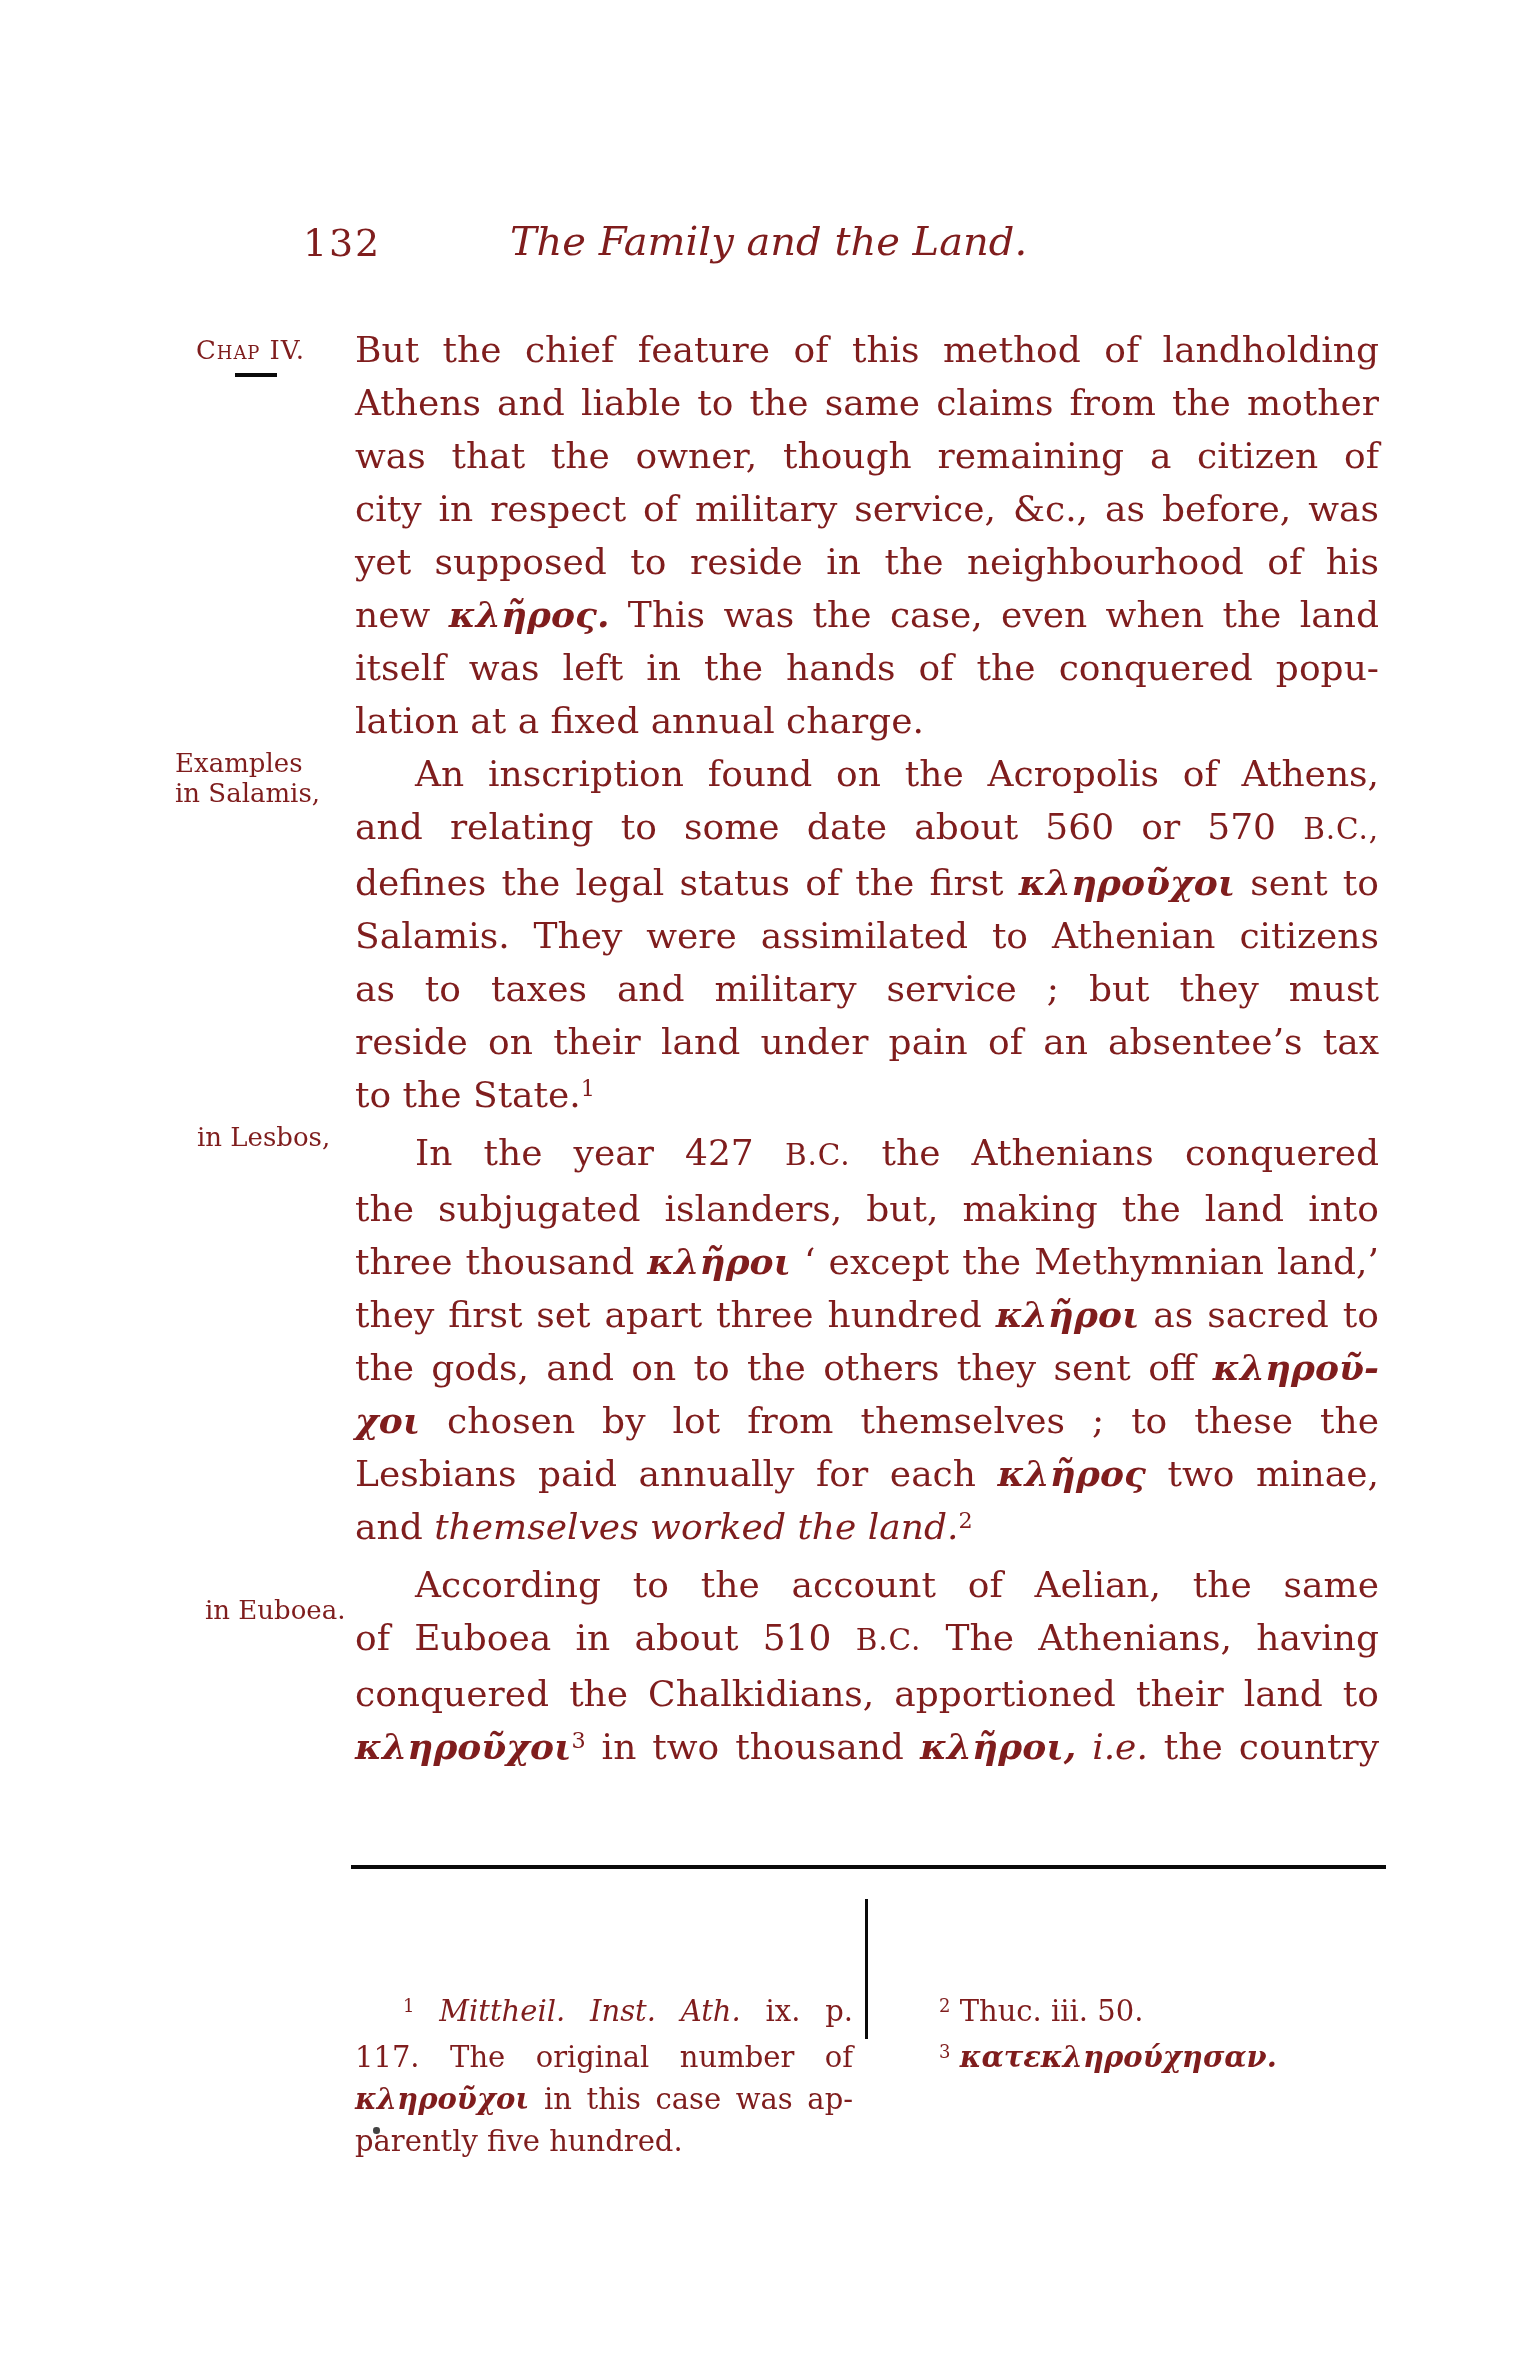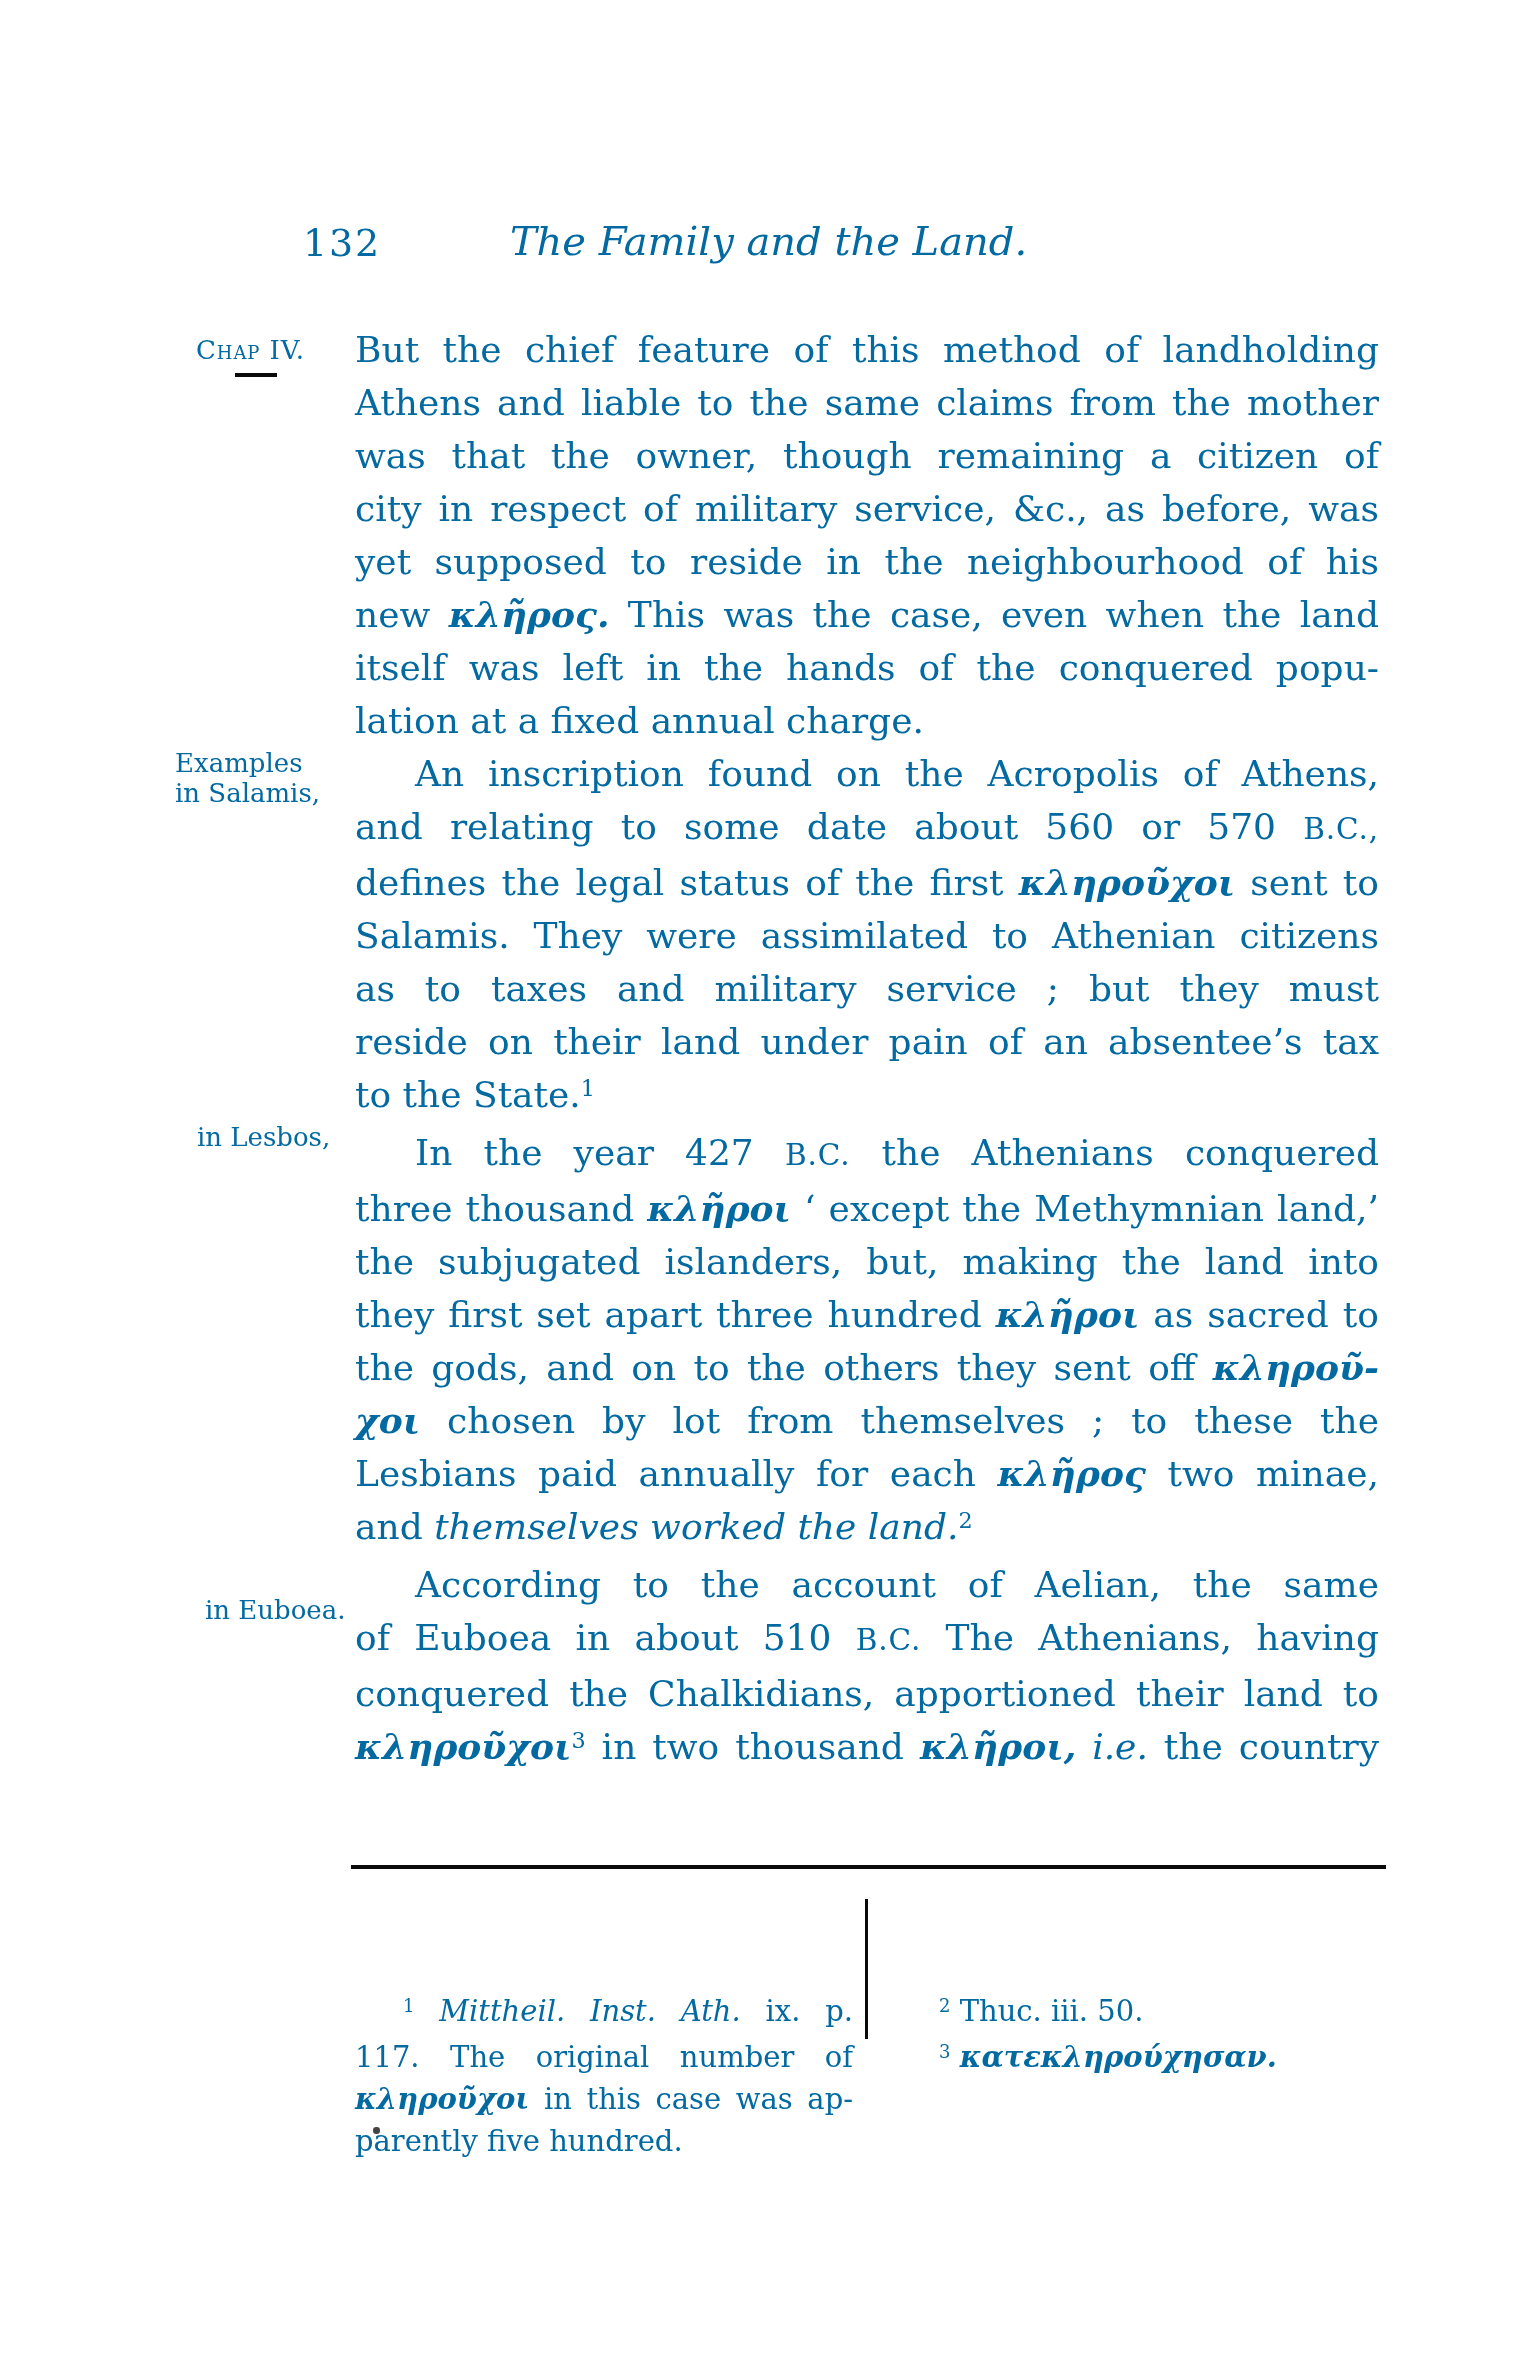--- a/index.html
+++ b/index.html
@@ -2,21 +2,21 @@
 <html style="font-size:14.8px"><head>
 <meta charset="utf-8">
 <style>
   html, body { margin: 0; padding: 0; background: #e8e8e4; }
   .page {
     position: relative;
     width: 1537px;
     height: 2377px;
     margin: 0 auto;
     background: #ffffff;
-    color: #0369a1;
+    color: #7f1d1d;
     font-family: "DejaVu Serif", serif;
     overflow: hidden;
   }
   
   .page-number {
     position: absolute;
     left: 303px;
     top: 221px;
     font-size: 38px;
     letter-spacing: 1.8px;
@@ -134,22 +134,22 @@
         <div class="line"><span>An inscription found on the Acropolis of Athens,</span></div>
         <div class="line"><span>and relating to some date about 560 or 570 </span><span class="sc">B.C.,</span></div>
         <div class="line"><span>defines the legal status of the first </span><span class="greek">κληροῦχοι</span><span> sent to</span></div>
         <div class="line"><span>Salamis. They were assimilated to Athenian citizens</span></div>
         <div class="line"><span>as to taxes and military service ; but they must</span></div>
         <div class="line"><span>reside on their land under pain of an absentee’s tax</span></div>
         <div class="line last"><span>to the State.</span><span class="sup">1</span></div>
       </div>
       <div class="para indent">
         <div class="line"><span>In the year 427 </span><span class="sc">B.C.</span><span> the Athenians conquered</span></div>
+        <div class="line"><span>the subjugated islanders, but, making the land into</span></div>
         <div class="line"><span>three thousand </span><span class="greek">κλῆροι</span><span> ‘ except the Methymnian land,’</span></div>
-        <div class="line"><span>the subjugated islanders, but, making the land into</span></div>
         <div class="line"><span>they first set apart three hundred </span><span class="greek">κλῆροι</span><span> as sacred to</span></div>
         <div class="line"><span>the gods, and on to the others they sent off </span><span class="greek">κληροῦ-</span></div>
         <div class="line"><span class="greek">χοι</span><span> chosen by lot from themselves ; to these the</span></div>
         <div class="line"><span>Lesbians paid annually for each </span><span class="greek">κλῆρος</span><span> two minae,</span></div>
         <div class="line last"><span>and </span><span class="italic">themselves worked the land.</span><span class="sup">2</span></div>
       </div>
       <div class="para indent">
         <div class="line"><span>According to the account of Aelian, the same</span></div>
         <div class="line"><span>of Euboea in about 510 </span><span class="sc">B.C.</span><span> The Athenians, having</span></div>
         <div class="line"><span>conquered the Chalkidians, apportioned their land to</span></div>

